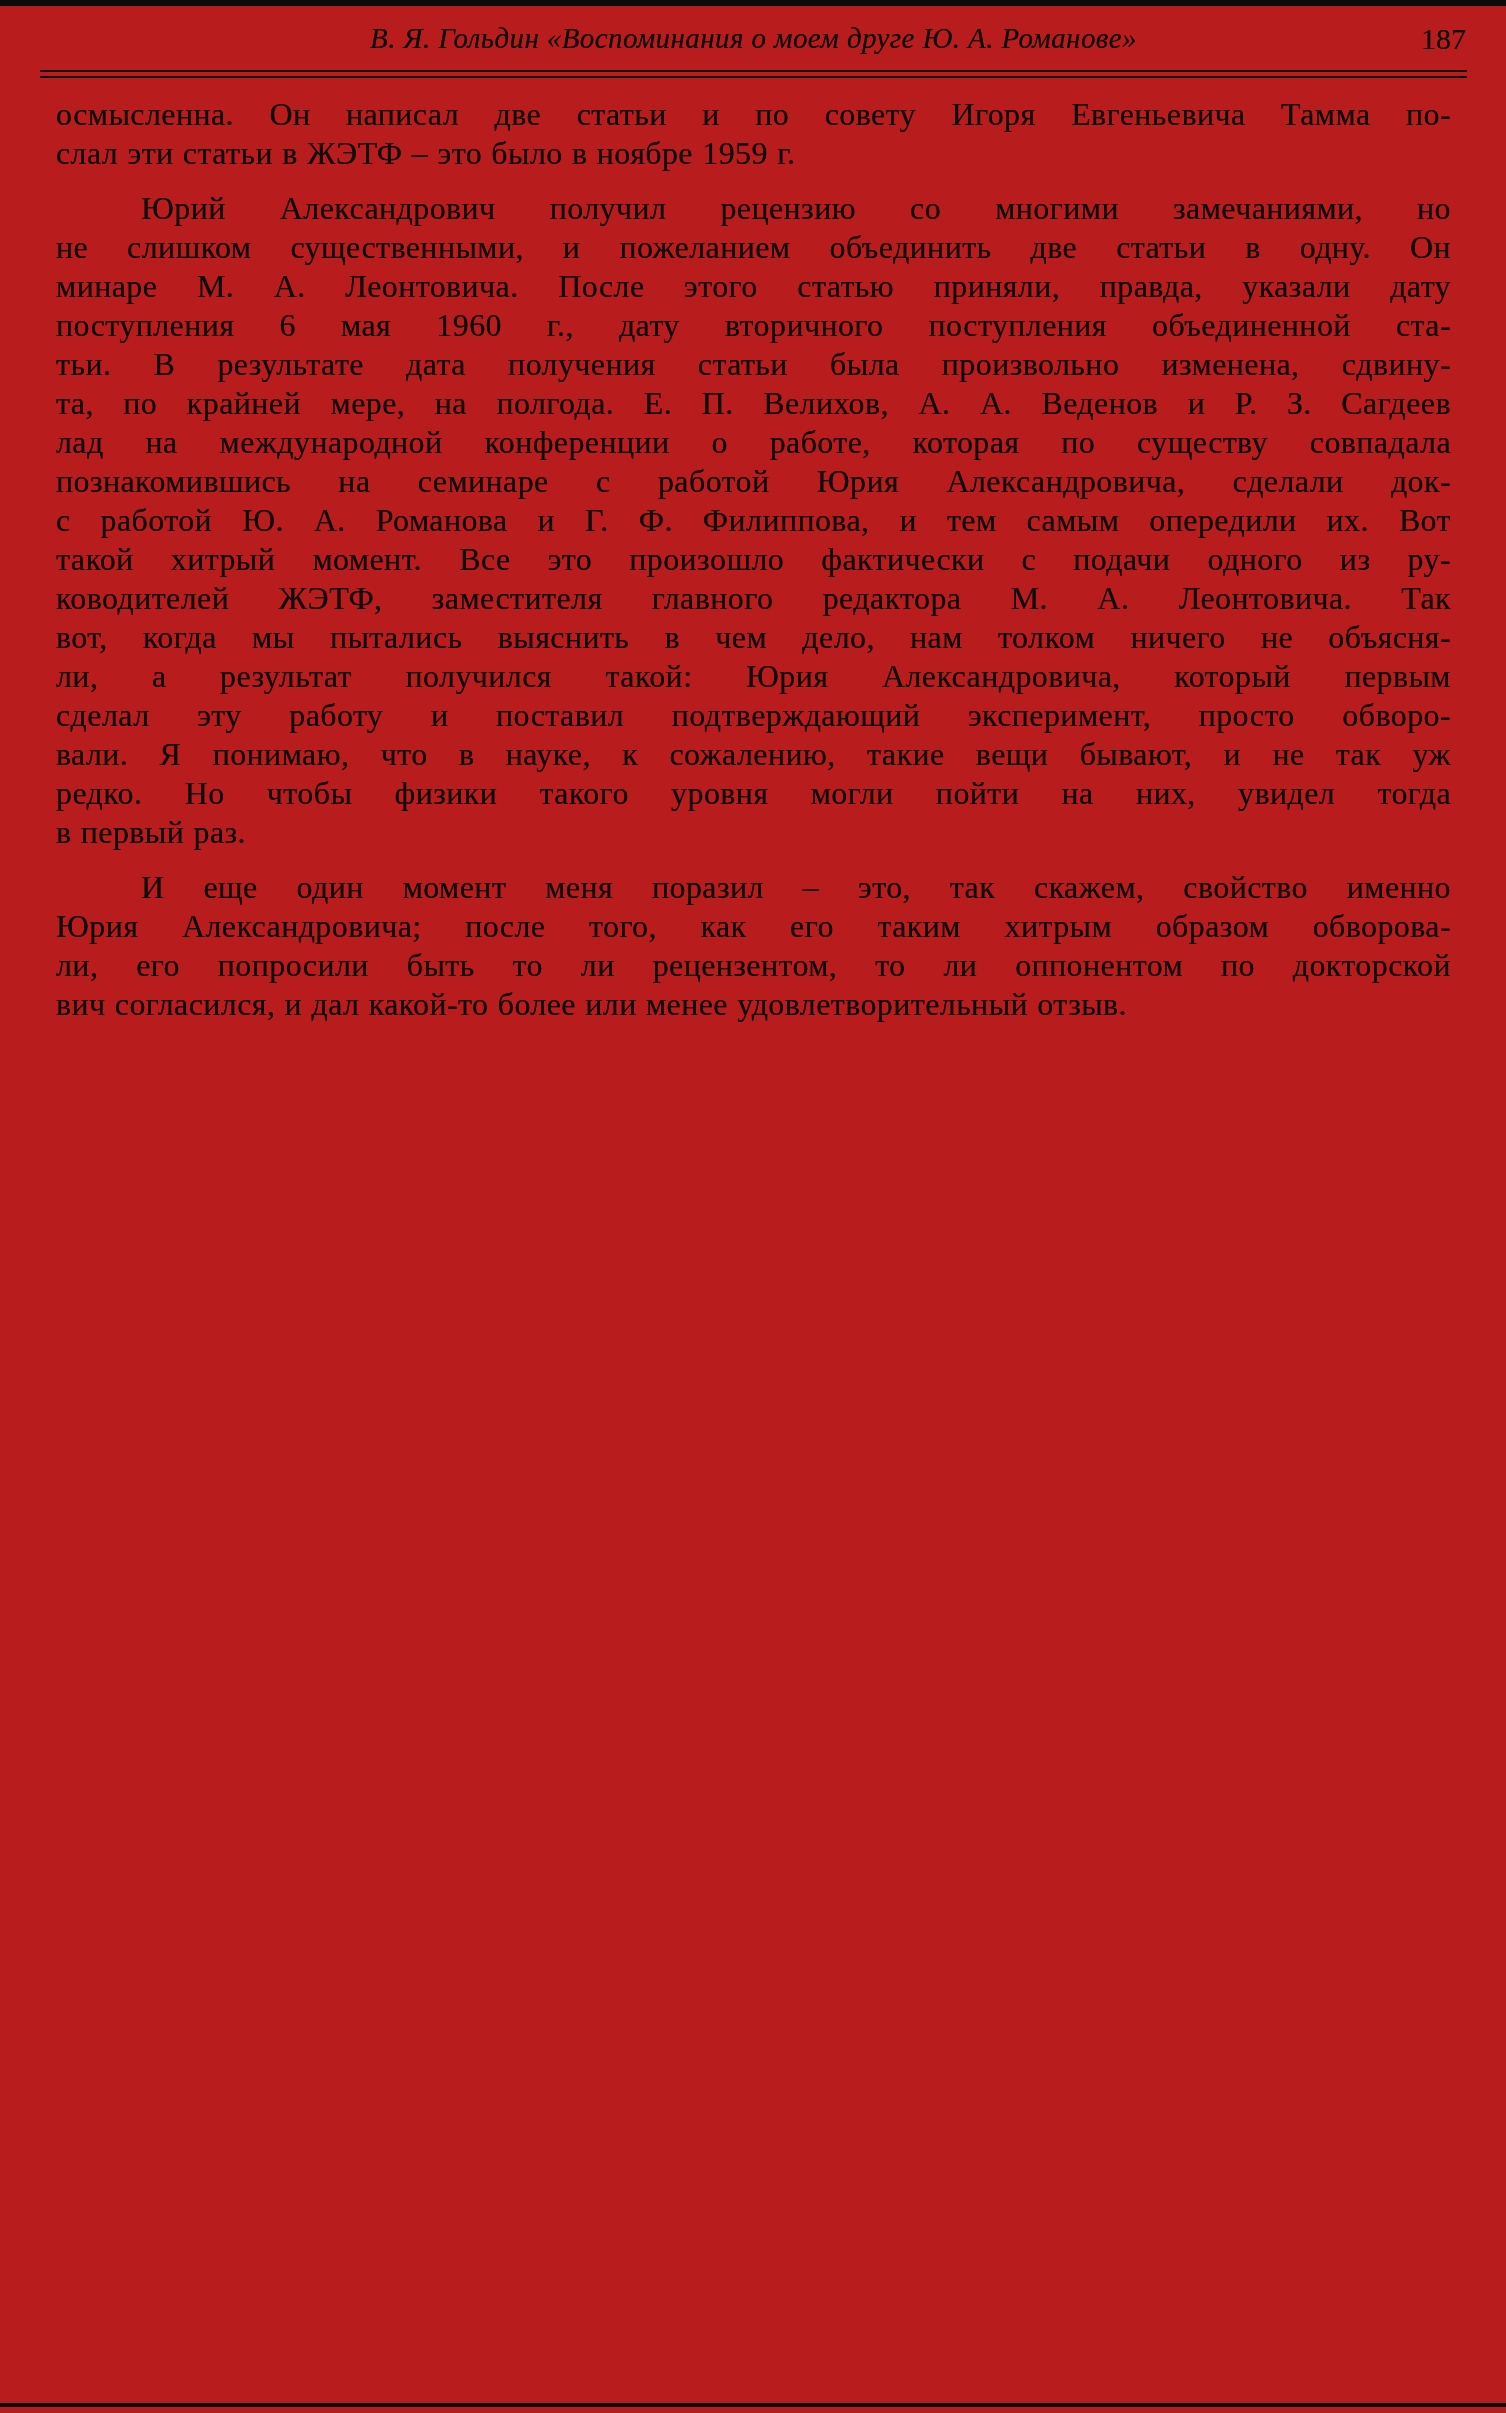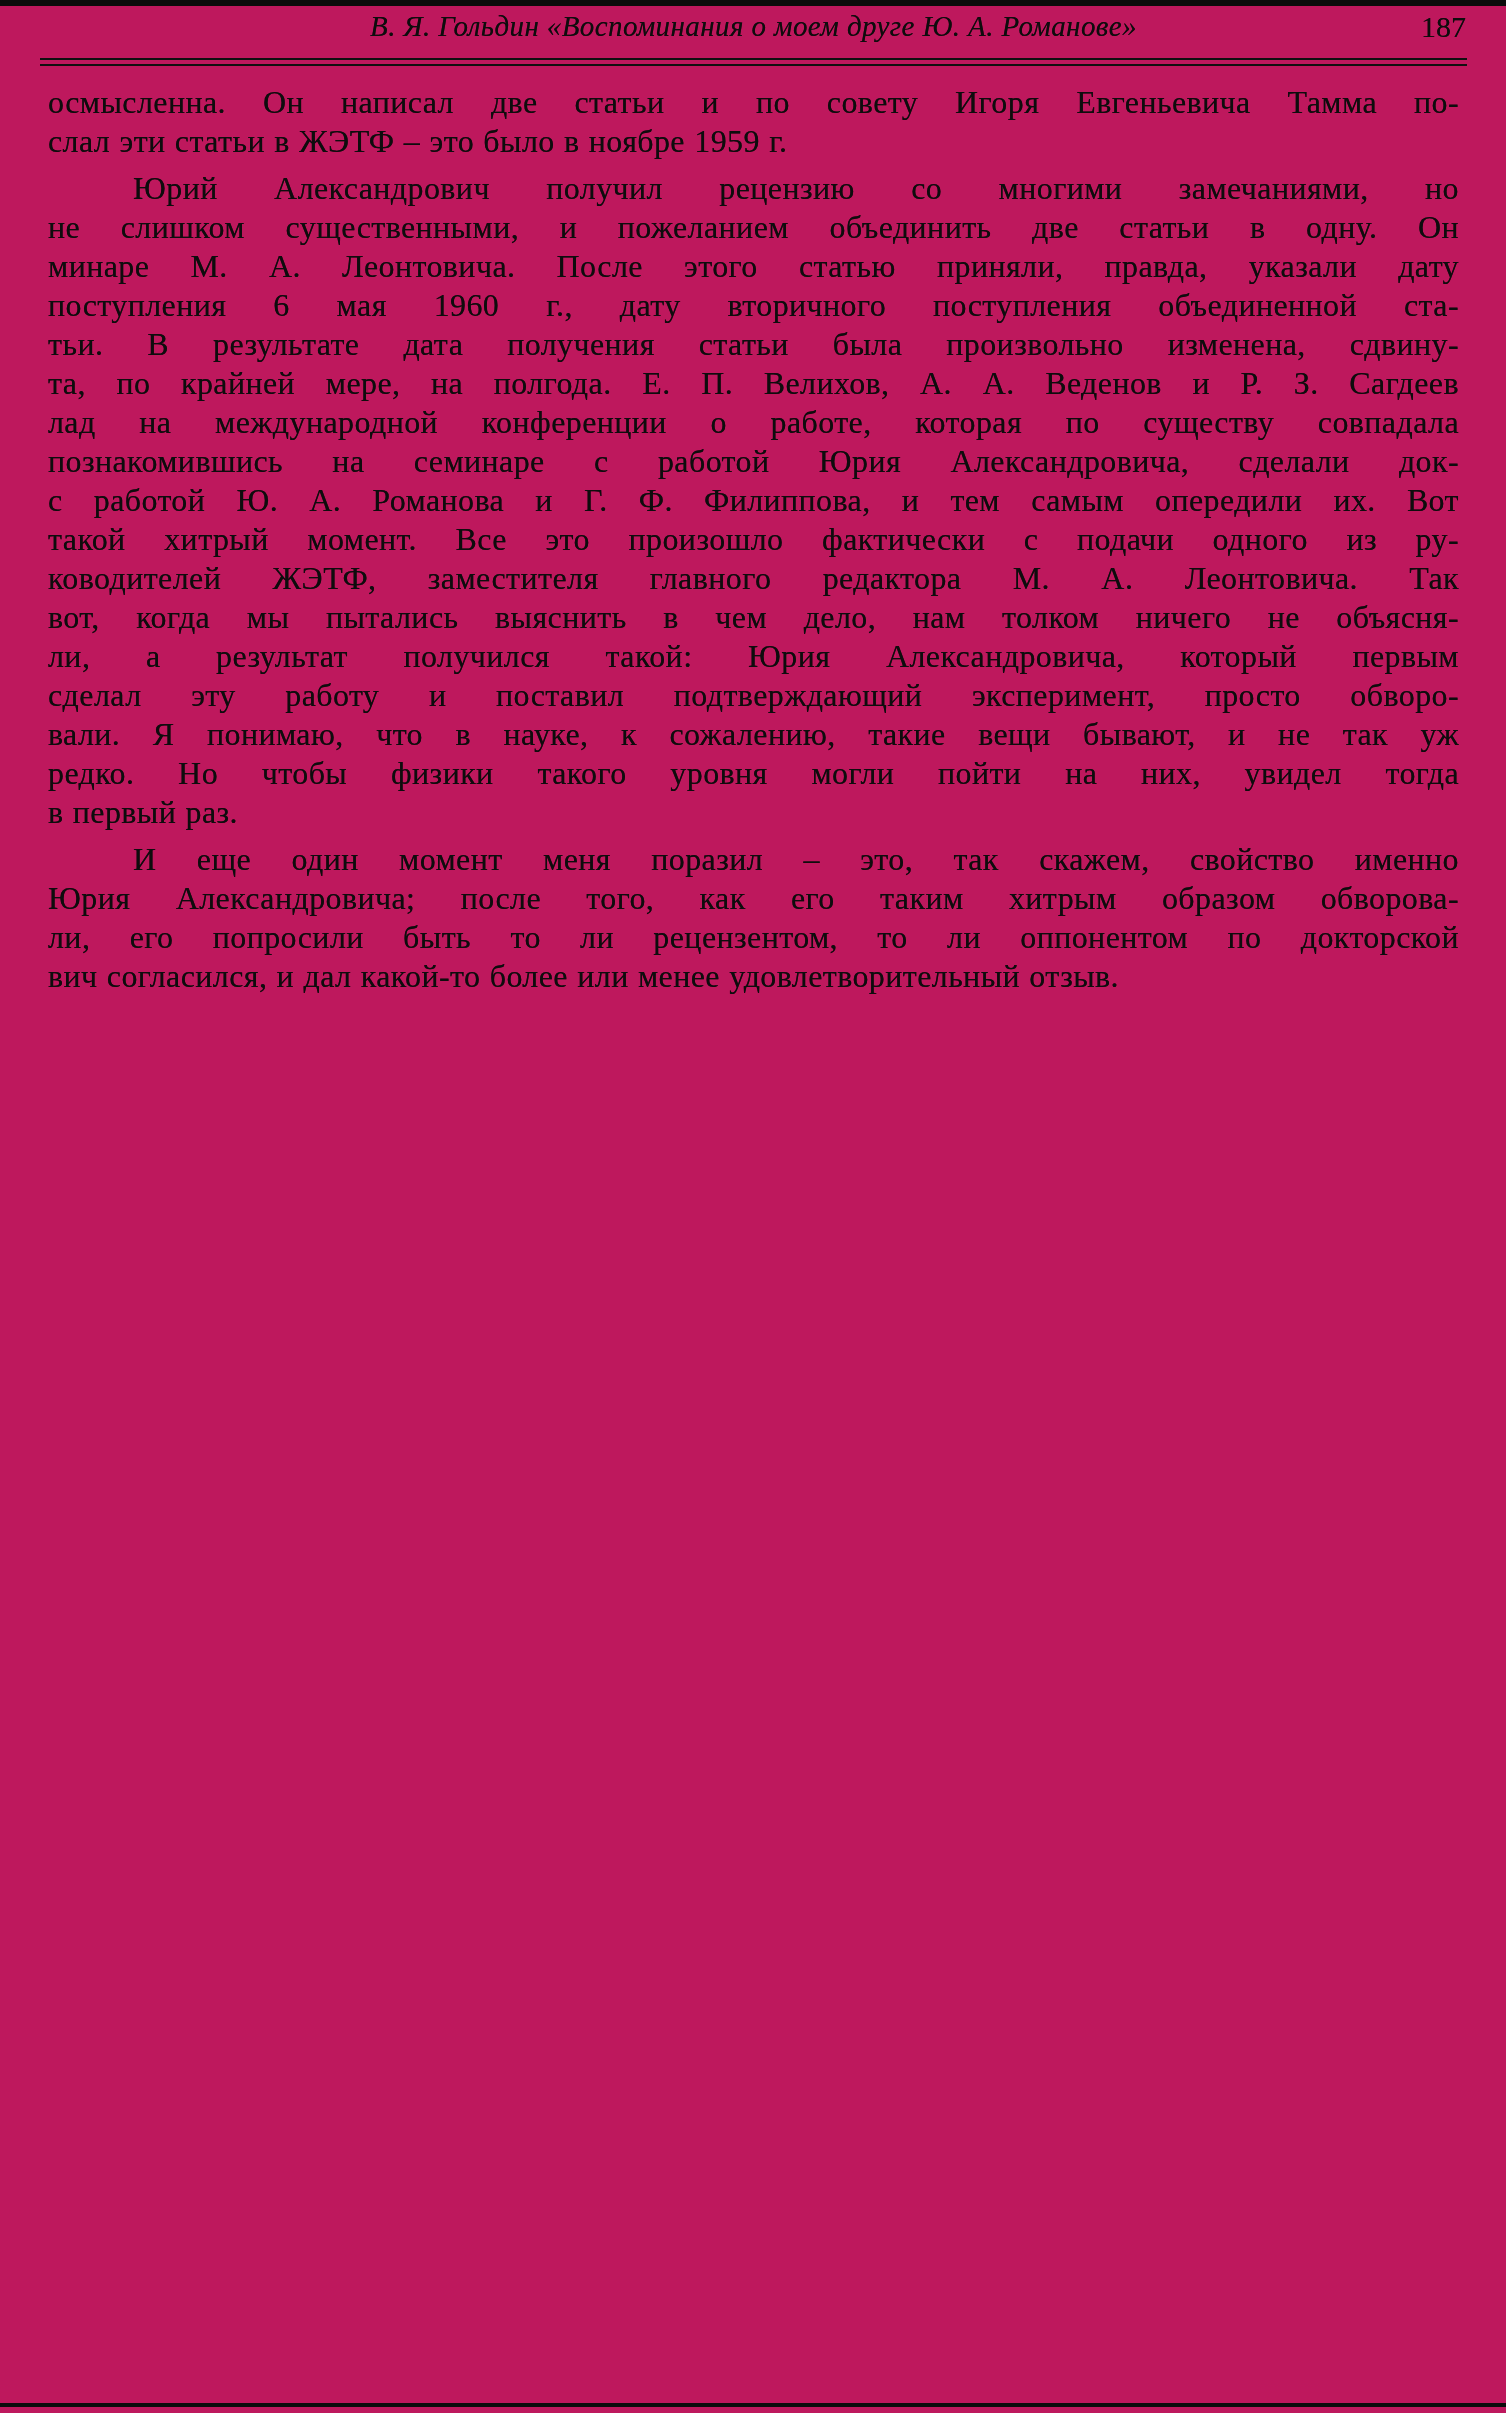--- a/index.html
+++ b/index.html
@@ -4,24 +4,24 @@
 <style>
   html, body {
     margin: 0;
     padding: 0;
     background: #ffffff;
   }
   .page {
     position: relative;
     width: 1507px;
     height: 2413px;
-    background: #be185d;
+    background: #b91c1c;
     overflow: hidden;
     box-sizing: border-box;
-    padding: 6px 40px 0 40px;
+    padding: 18px 40px 0 40px;
     font-family: "Liberation Serif", "DejaVu Serif", serif;
     color: #0d0d0d;
   }
   .scan-edge {
     position: absolute;
     left: 0;
     right: 0;
     background: #0c0c0c;
   }
   .scan-edge.top { top: 0; height: 5.6px; }
@@ -52,21 +52,21 @@
   }
   .double-rule {
     margin-top: 11.3px;
     height: 3.8px;
     border-top: 2.8px solid #101010;
     border-bottom: 2.8px solid #101010;
   }
   .body-text {
     margin-top: 17px;
   }
-  .paragraph { margin: 8px; }
+  .paragraph { margin: 16px; }
   .line {
     font-size: 32px;
     line-height: 39px;
     letter-spacing: 0.4px;
     word-spacing: 0.9px;
     text-align: justify;
     text-align-last: justify;
     white-space: normal;
     text-shadow: 0 0 0.6px rgba(0,0,0,0.65);
   }

